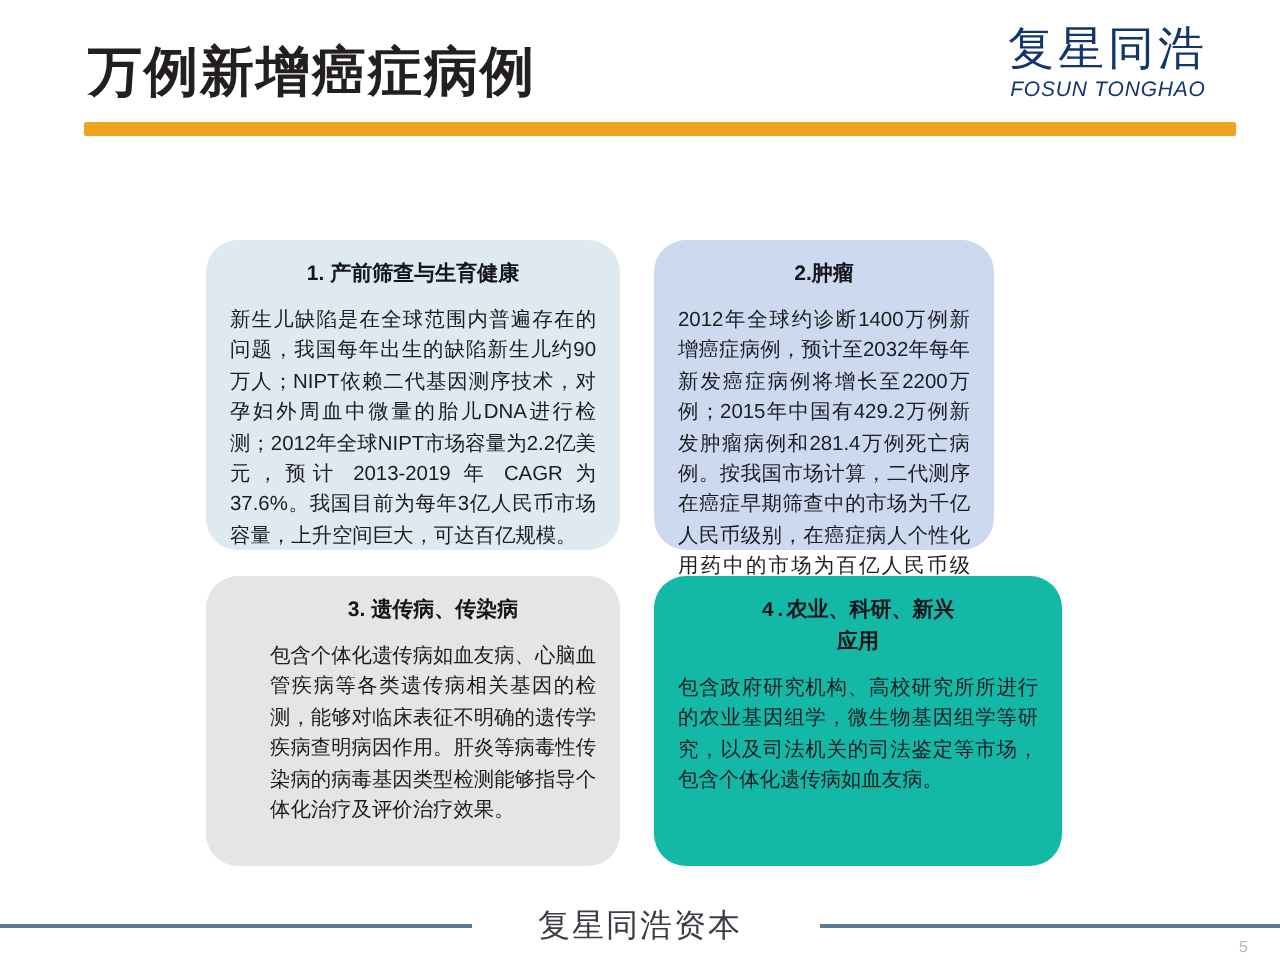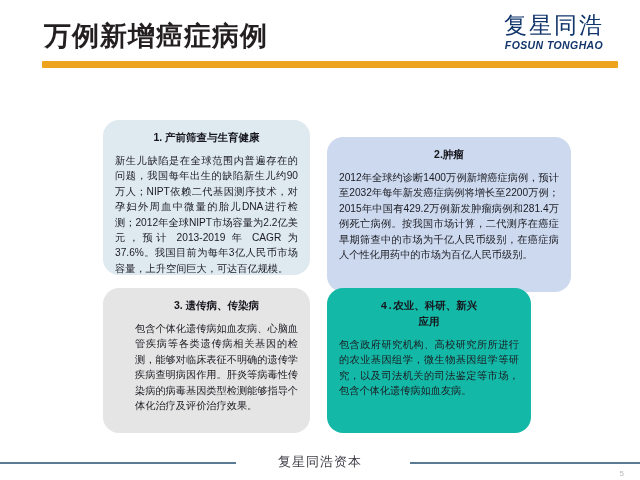--- a/index.html
+++ b/index.html
@@ -62,21 +62,21 @@
   .logo-cn {
     font-size: 23px;
     font-weight: normal;
     color: #12356b;
     letter-spacing: 2px;
     font-family: "DejaVu Sans", "Liberation Sans", sans-serif;
   }
   .logo-en {
     margin-top: 3px;
     font-size: 10.5px;
-    font-weight: bold;
+    font-weight: normal;
     font-style: italic;
     color: #12356b;
     letter-spacing: 0.4px;
   }
 
   
   .content {
     position: absolute;
     left: 103px;
     top: 100px;
@@ -101,21 +101,21 @@
   }
   .card-body {
     font-size: 10.2px;
     line-height: 15.4px;
     text-align: justify;
     text-justify: inter-ideograph;
     color: #1b1b22;
   }
 
   #card-1 { left: 0px;   top: 0px;   width: 207px; height: 155px; background: #dfeaf0; }
-  #card-2 { left: 224px; top: 17px;   width: 244px; height: 155px; background: #ccd9ee; }
+  #card-2 { left: 224px; top: 0px;   width: 170px; height: 155px; background: #ccd9ee; }
   #card-3 { left: 0px;   top: 168px; width: 207px; height: 145px; background: #ccd8ec; }
   #card-4 { left: 224px; top: 168px; width: 204px; height: 145px; background: #e1edf0; }
 
   #card-4 .card-title { line-height: 16px; }
 
   
   .footer {
     position: absolute;
     left: 0;
     top: 450px;
@@ -129,21 +129,21 @@
     background: #5a7b93;
   }
   .footer-line.left  { left: 0px;   width: 236px; }
   .footer-line.right { left: 410px; width: 230px; }
   .footer-text {
     position: absolute;
     left: 0;
     top: 3px;
     width: 640px;
     text-align: center;
-    font-size: 13px;
+    font-size: 16px;
     color: #3c3c44;
     letter-spacing: 1px;
   }
   .page-number {
     position: absolute;
     right: 16px;
     top: 19px;
     font-size: 8px;
     color: #b8b8bd;
   }

